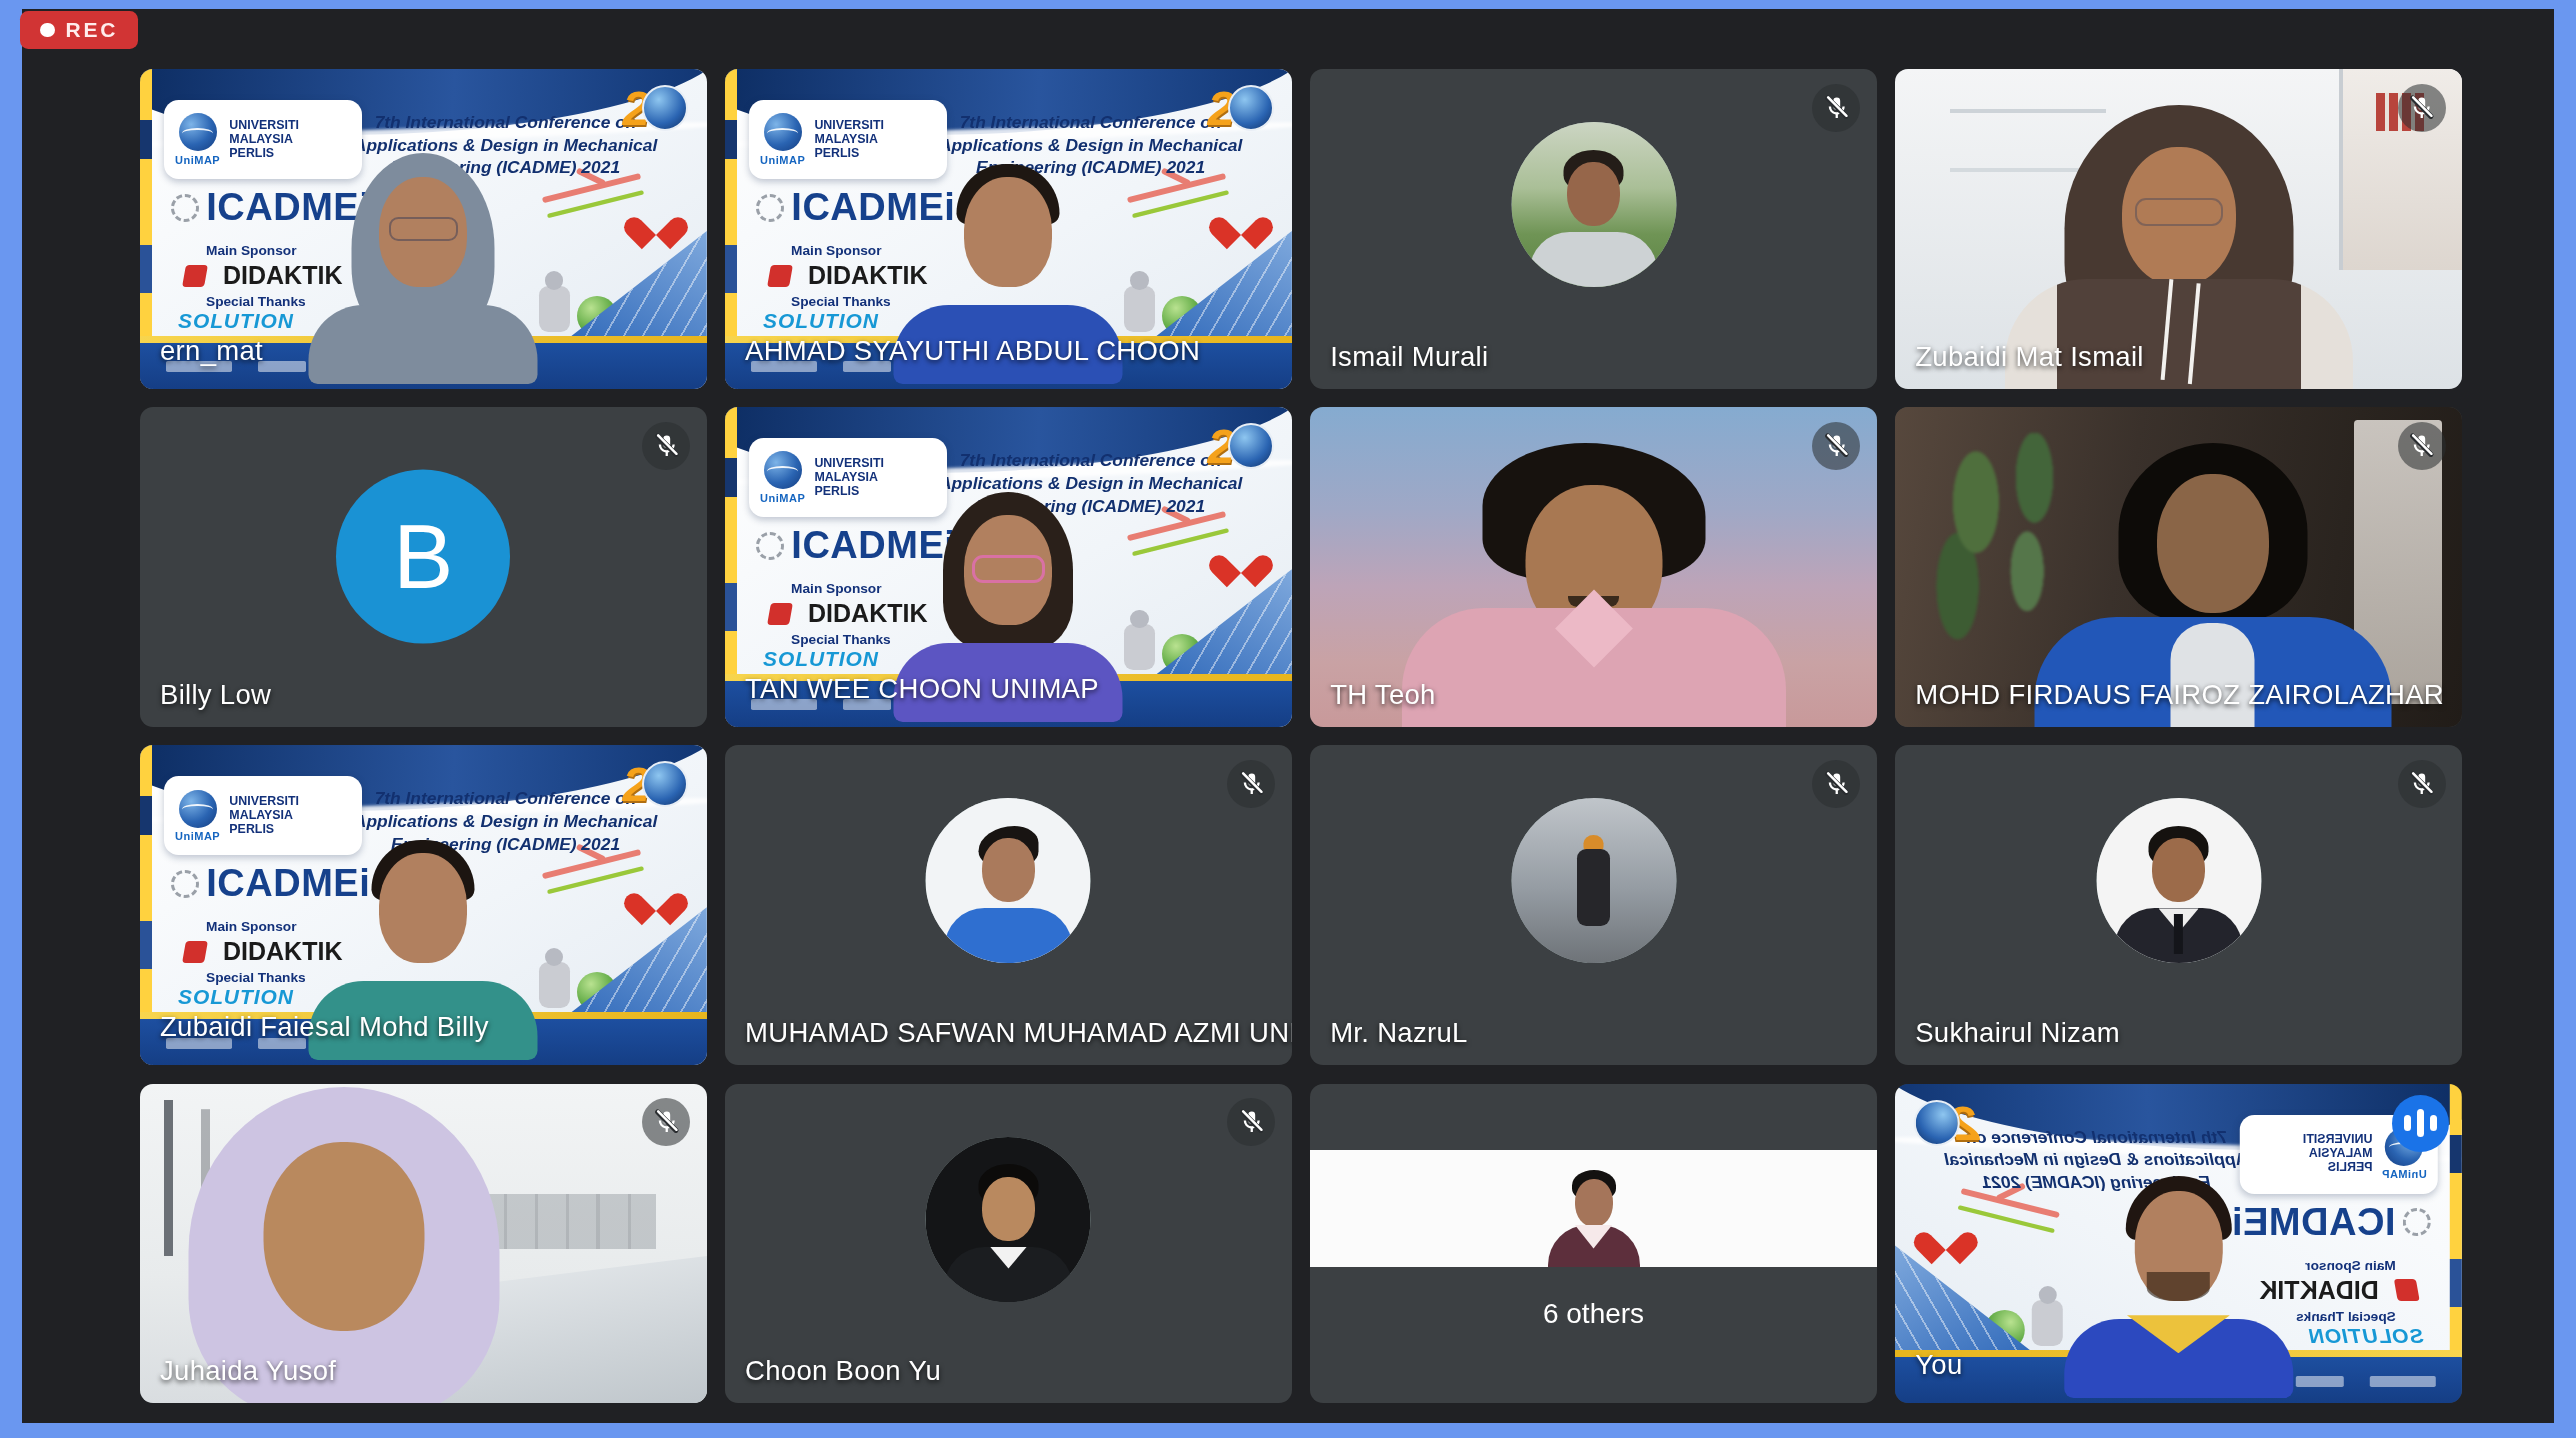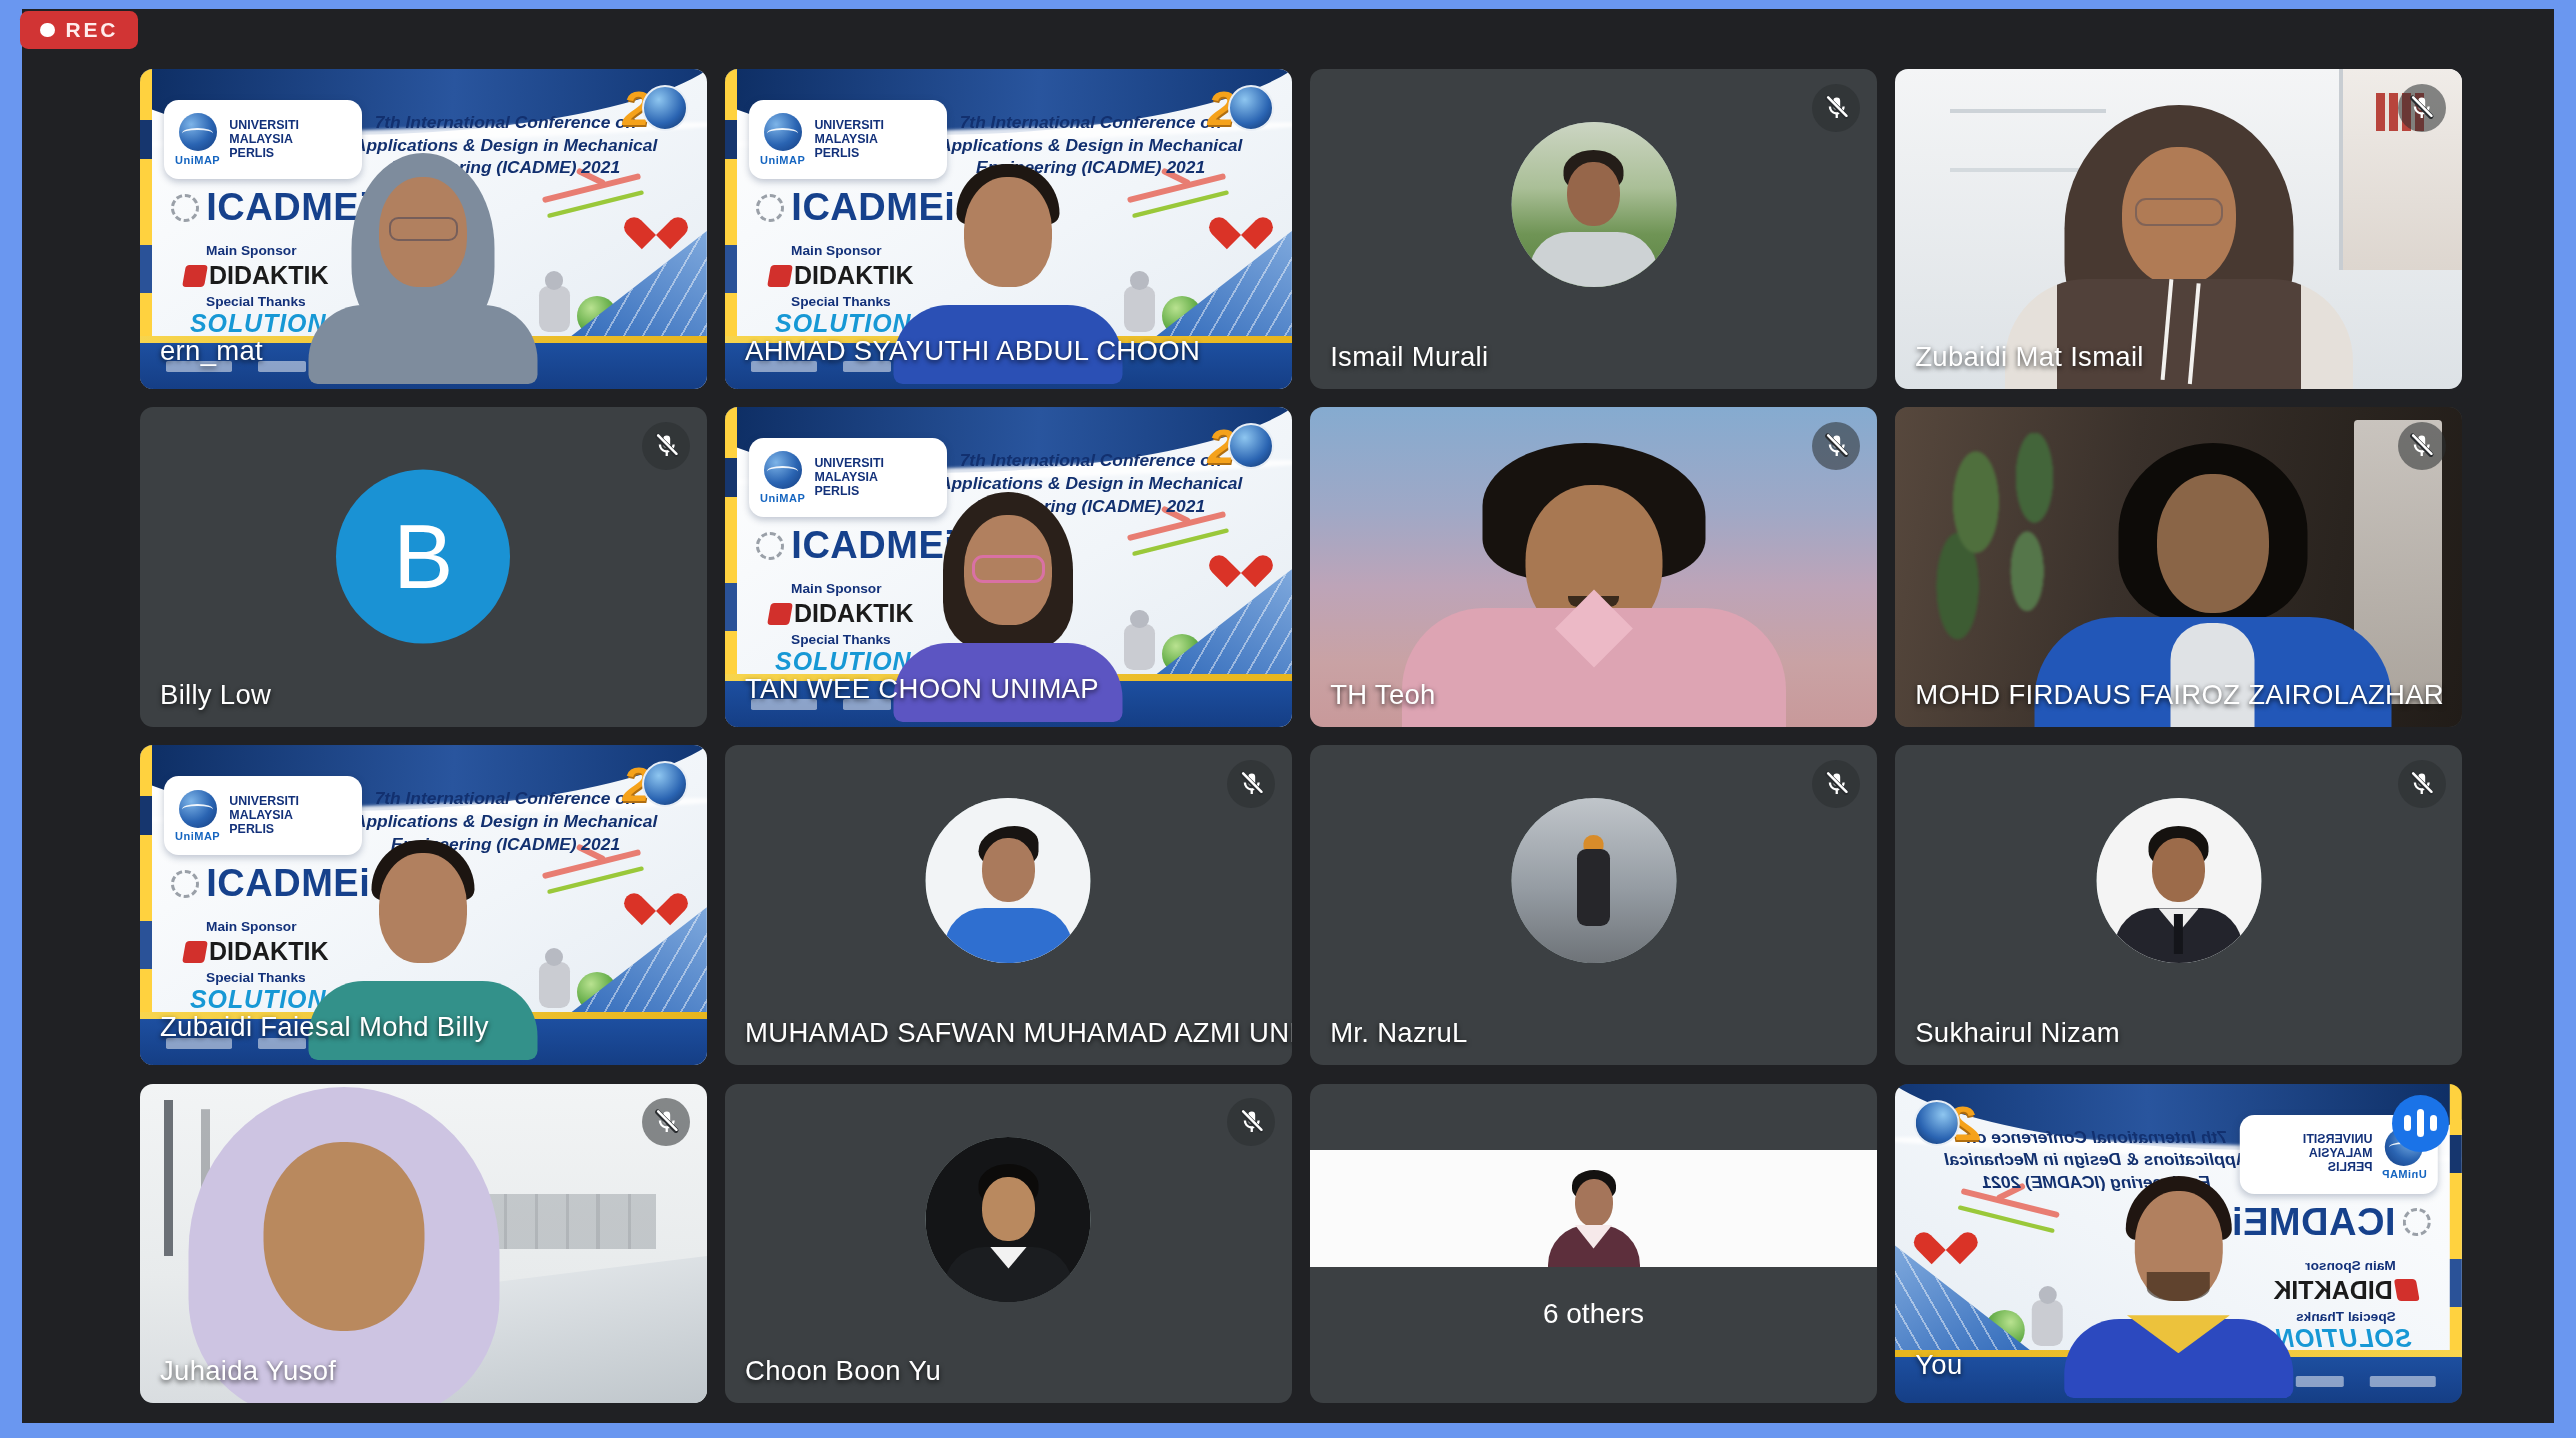--- a/index.html
+++ b/index.html
@@ -152,24 +152,24 @@
   .globewrap{display:flex;flex-direction:column;align-items:center;gap:2.7px;}
   .globe{width:38px;height:38px;border-radius:50%;position:relative;
     background:radial-gradient(circle at 32% 30%,#7db4e8,#2a64b2 55%,#123a7e);}
   .globe::after{content:"";position:absolute;left:3.7px;right:3.7px;top:14.6px;height:9.2px;border-radius:50%;
     border-top:2.7px solid rgba(255,255,255,.9);}
   .unimap-txt{font-size:11px;font-weight:800;color:#1565c0;letter-spacing:0.5px;}
   .uni-txt{font-size:12.4px;font-weight:700;color:#13317a;line-height:1.12;width:110px;}
   .icadme{top:117px;left:31px;z-index:4;font-size:38px;font-weight:800;color:#16418c;letter-spacing:0.5px;display:flex;align-items:center;gap:7.3px;}
   .icadme::before{content:"";width:22px;height:22px;border-radius:50%;border:3.7px dashed #9aa0a8;display:inline-block;}
   .sponsor-label{top:174px;left:66px;z-index:4;font-size:13.7px;font-weight:700;color:#13317a;}
-  .didaktik{top:192px;left:44px;z-index:4;font-size:25px;font-weight:800;color:#1b1b1b;display:flex;align-items:center;gap:3px;text-align:center;}
+  .didaktik{top:192px;left:44px;z-index:4;font-size:25px;font-weight:800;color:#1b1b1b;display:flex;align-items:center;gap:17px;text-align:center;}
   .dmark{width:22px;height:22px;background:#d2302c;transform:skewX(-10deg);border-radius:3.7px;}
   .thanks-label{top:225px;left:66px;z-index:4;font-size:13.7px;font-weight:700;color:#13317a;}
-  .solution{top:240px;left:38px;z-index:4;font-size:25px;font-weight:800;font-style:italic;color:#1798d5;letter-spacing:0.9px;margin-left:12px;}
+  .solution{top:240px;left:38px;z-index:4;font-size:21px;font-weight:800;font-style:italic;color:#1798d5;letter-spacing:0.9px;}
   .conf-title{top:42px;left:36%;width:57%;z-index:3;color:#12306f;font-weight:800;font-style:italic;
     font-size:17.4px;line-height:1.3;text-align:center;}
   .anniv{top:11px;right:18.3px;z-index:4;display:flex;align-items:center;}
   .anniv .two{font-size:49px;font-weight:800;font-style:italic;color:#f5a21b;text-shadow:0.9px 1.8px 0 #b06e10;}
   .globe2{width:42px;height:42px;margin-left:-7.3px;border-radius:50%;border:2.7px solid #e8eef5;
     background:radial-gradient(circle at 35% 30%,#8ec6f0,#2a64b2 60%,#0f2f63);}
   .g-heart{top:135px;right:31px;width:40px;height:37px;z-index:2;}
   .g-heart::before,.g-heart::after{content:"";position:absolute;top:0;width:20px;height:31px;
     border-radius:20px 20px 0 0;background:#da3327;}
   .g-heart::before{left:20px;transform:rotate(45deg);transform-origin:0 100%;}

